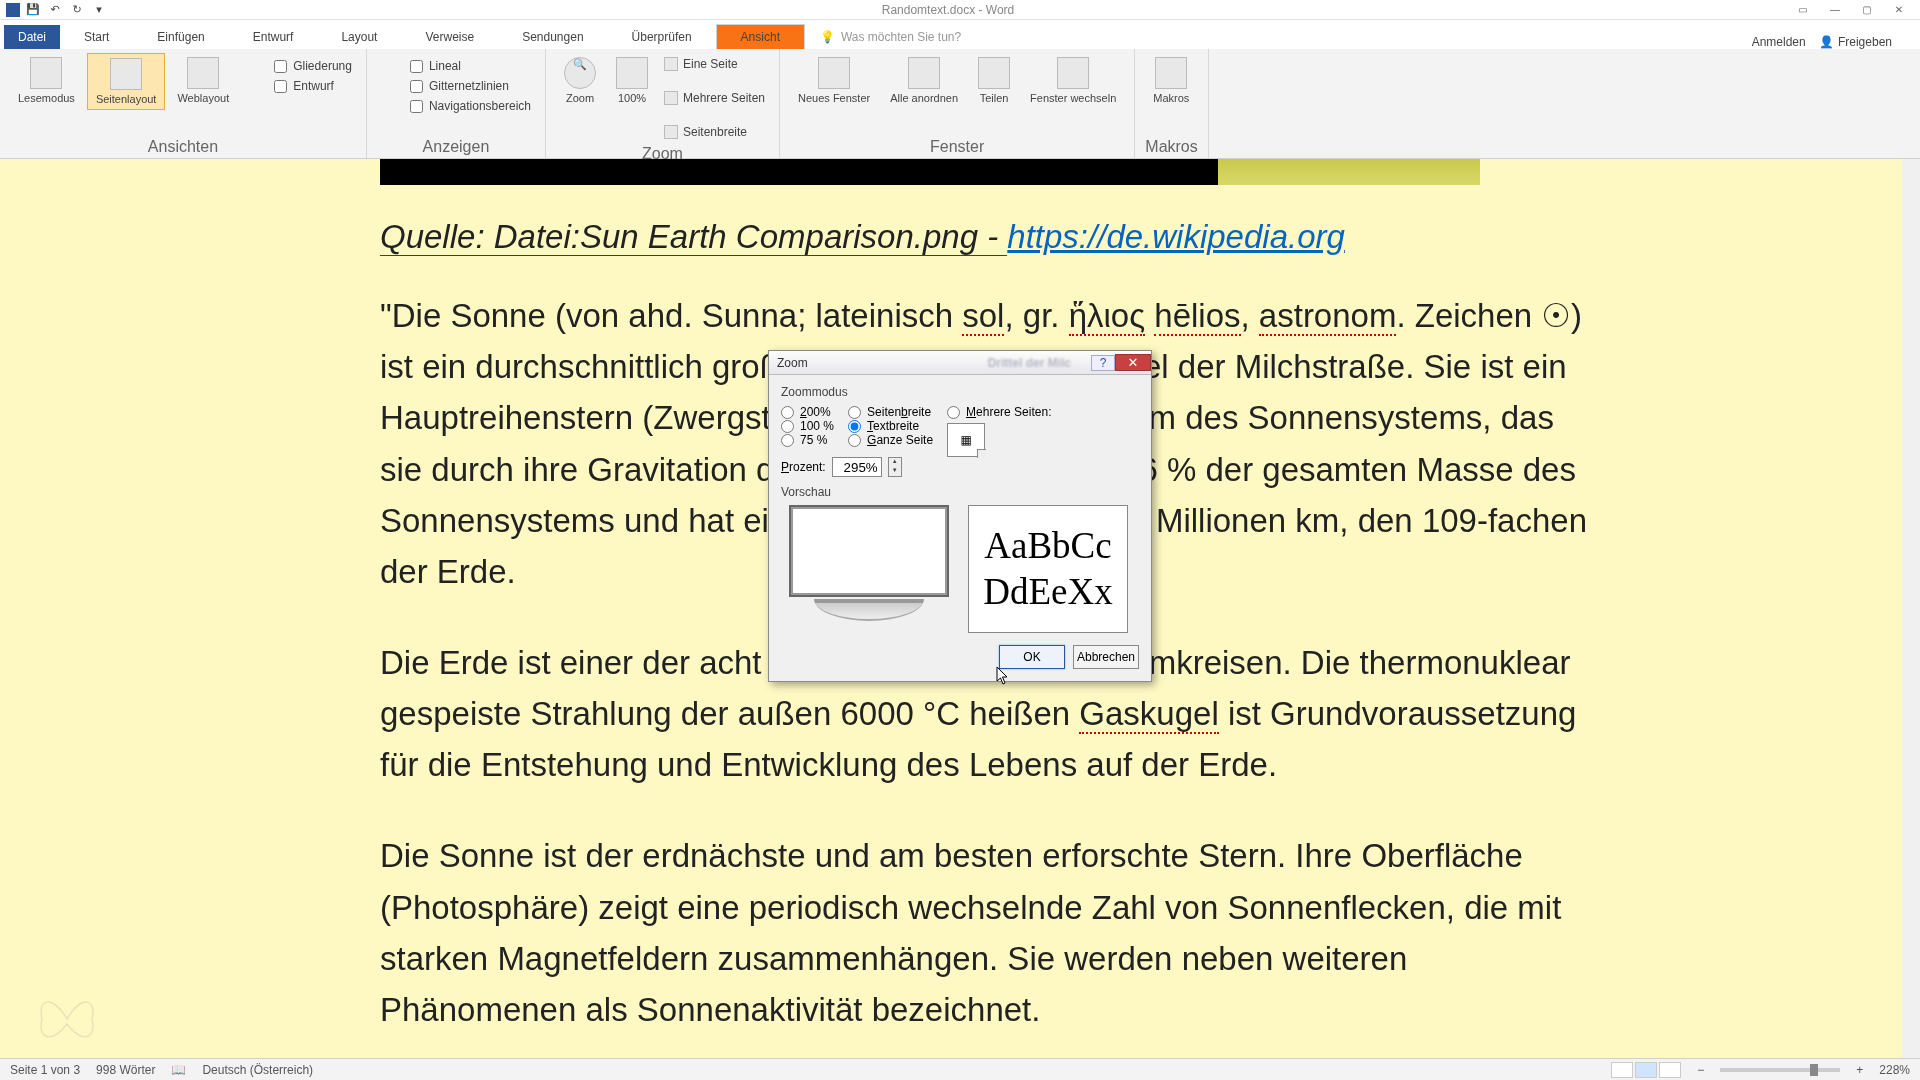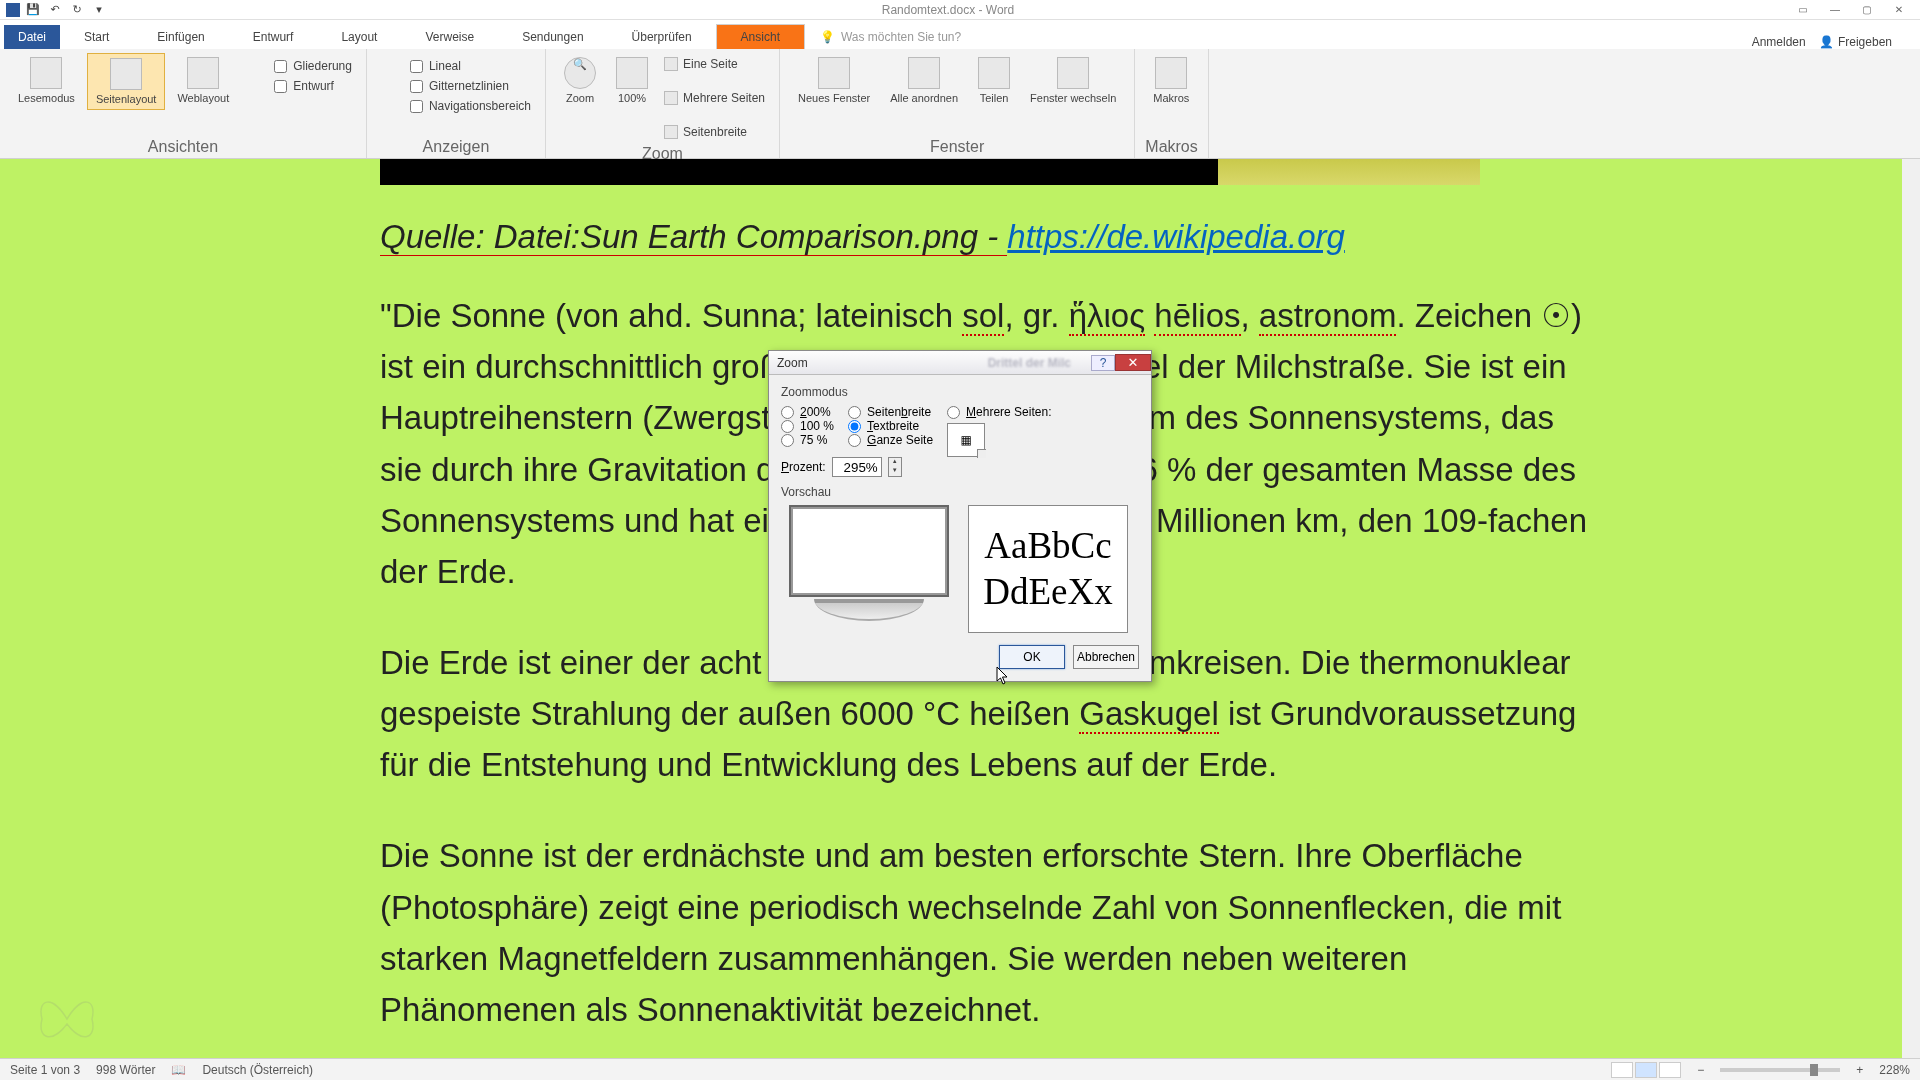--- a/index.html
+++ b/index.html
@@ -32,21 +32,21 @@
 .big-btn.highlighted { background: #fde6b0; border: 1px solid #e0b040; }
 .check-list { display: flex; flex-direction: column; gap: 6px; padding: 6px 4px; font-size: 12px; color: #444; }
 .check-item { display: flex; align-items: center; gap: 6px; padding-left: 29px; }
 .check-item input { width: 13px; height: 13px; }
 .small-btn-col { display: flex; flex-direction: column; gap: 20px; padding: 4px; font-size: 12px; color: #444; }
 .small-btn { display: flex; align-items: center; gap: 5px; }
 .small-icon-box { width: 14px; height: 14px; background: #e8e8e8; border: 1px solid #bbb; display: inline-block; }
 .disabled { color: #aaa; }
 
 
-.doc-area { position: absolute; top: 159px; left: 0; right: 0; bottom: 22px; background: #bef264; overflow: hidden; display: flex; justify-content: center; }
+.doc-area { position: absolute; top: 159px; left: 0; right: 0; bottom: 22px; background: #fef9c3; overflow: hidden; display: flex; justify-content: center; }
 .scrollbar-v { position: absolute; right: 0; top: 0; bottom: 0; width: 18px; background: #f0f0f0; }
 .scrollbar-v::after { content: ''; position: absolute; top: 2px; left: 3px; right: 3px; height: 10px; display: block; }
 .page { width: 1360px; padding: 0 40px; font-size: 33px; line-height: 1.55; color: #222; }
 .image-strip { height: 26px; margin: 0 0 26px 60px; width: 1100px; display: flex; }
 .strip-black { flex: 3.2; background: #000; }
 .strip-yellow { flex: 1; background: linear-gradient(#c9c94b,#d8d86a); }
 .source-line { font-style: italic; margin: 0 0 28px 60px; }
 .source-line .underline-label { border-bottom: 1px solid #c00; }
 .link { color: #0563c1; text-decoration: underline; }
 .para { margin: 0 0 40px 60px; }

